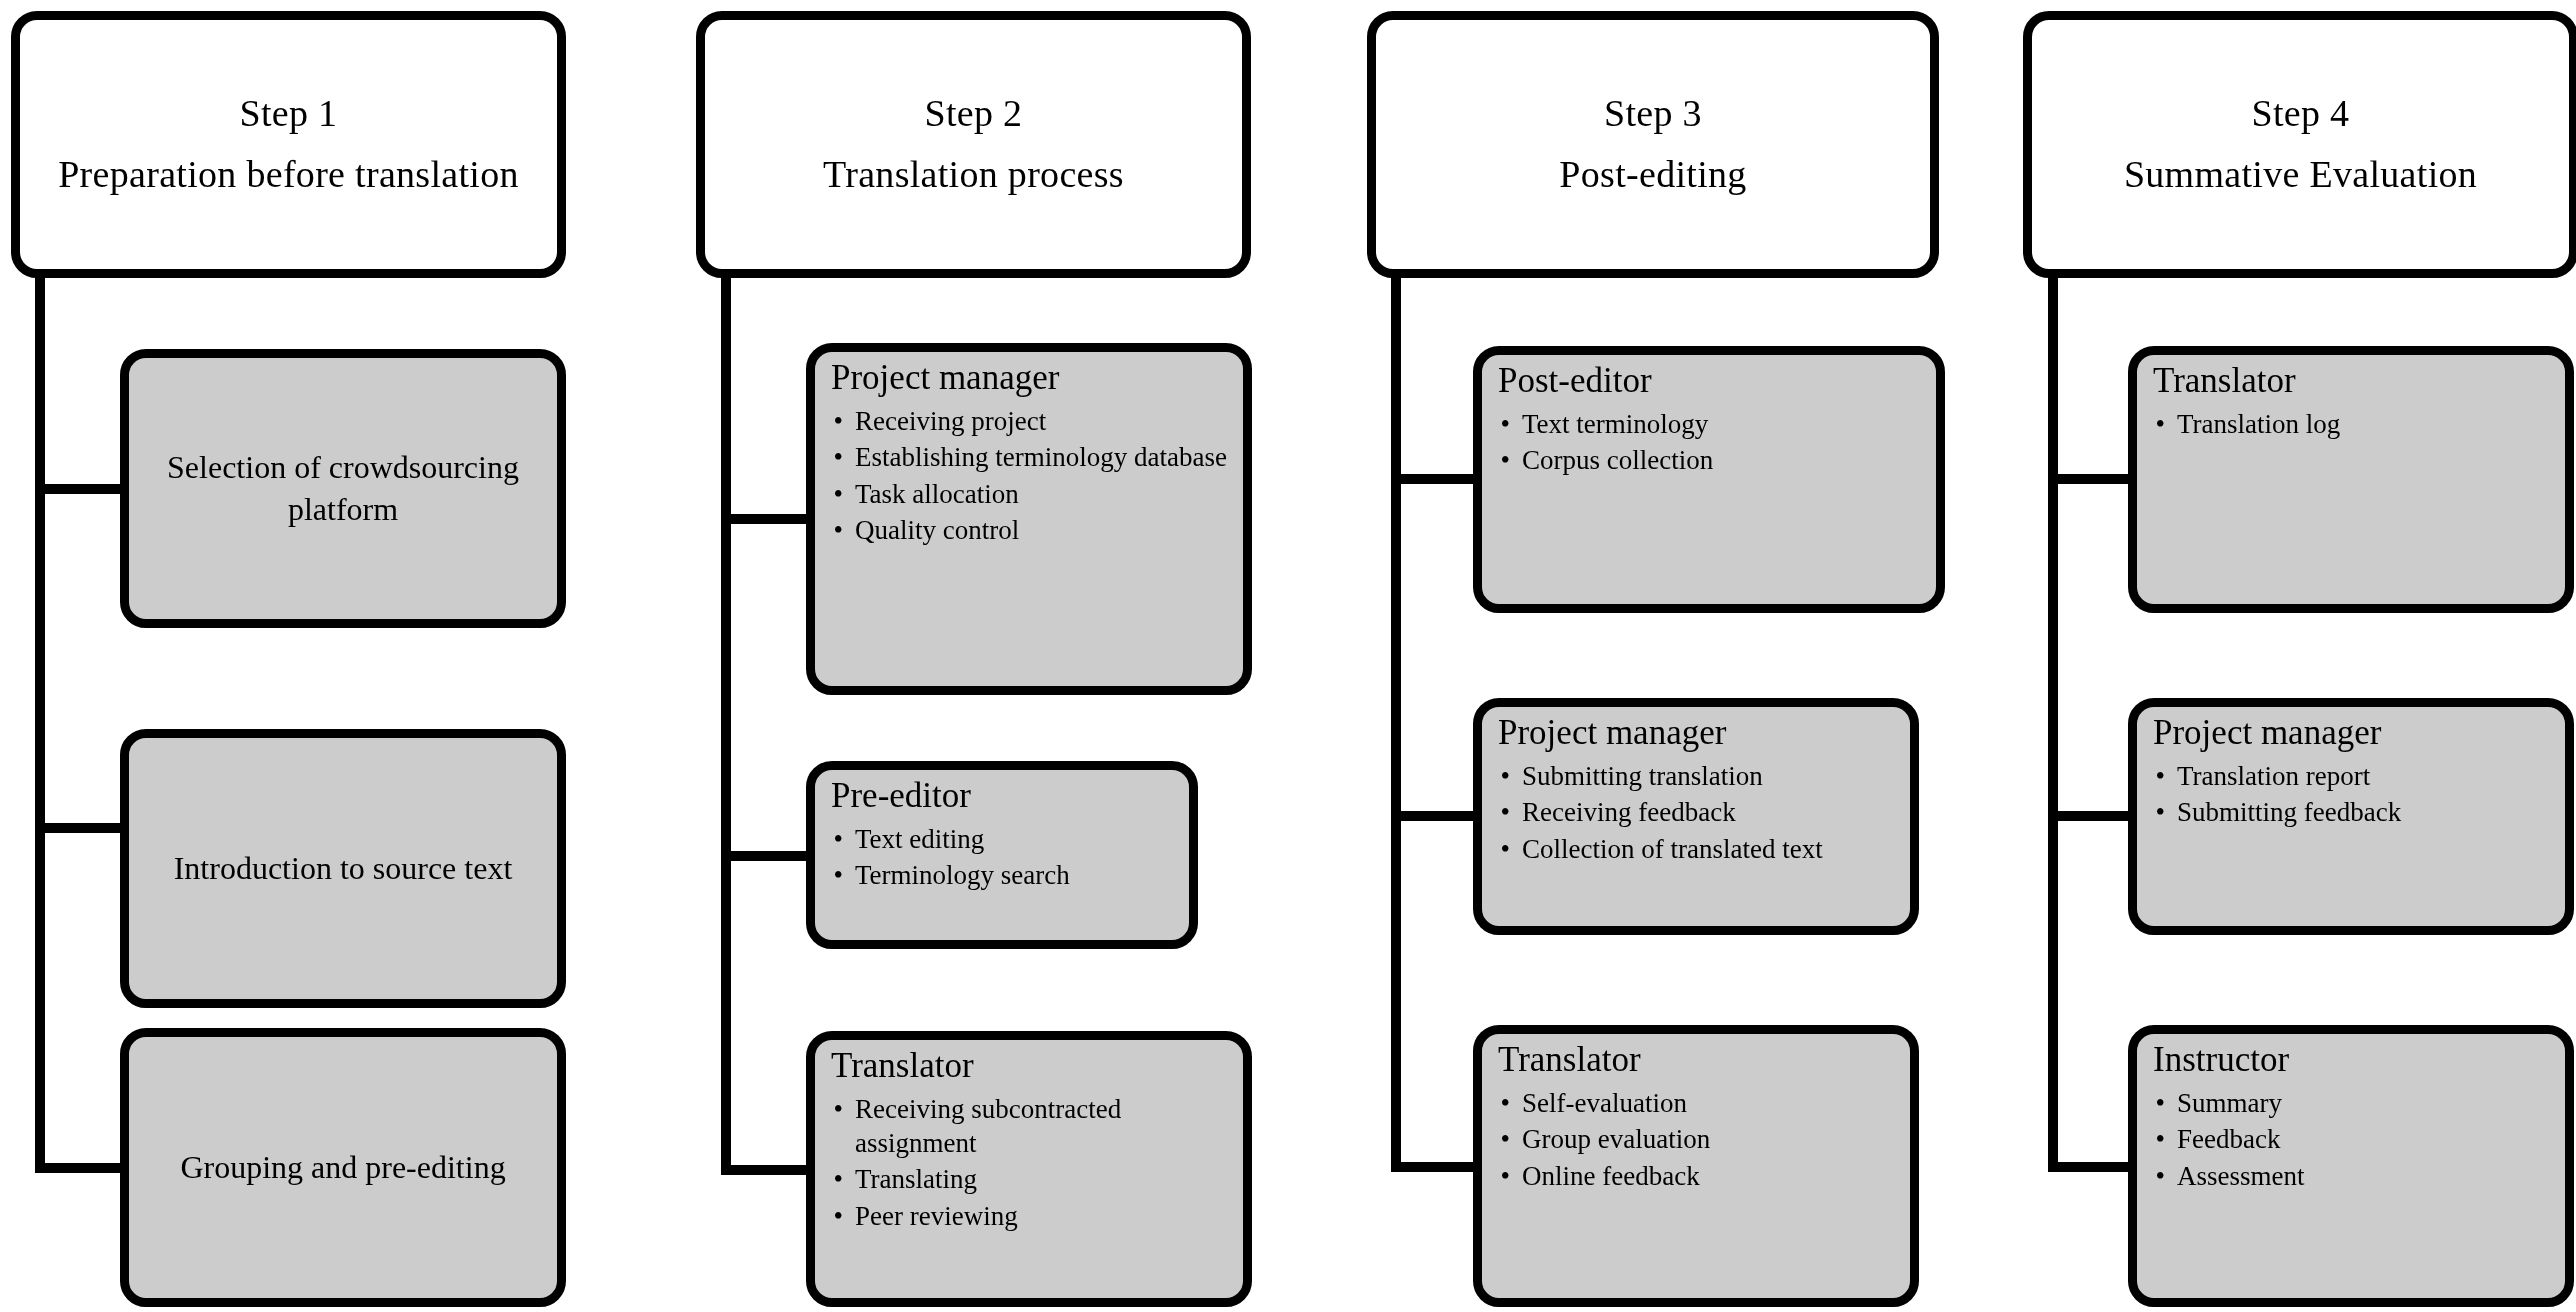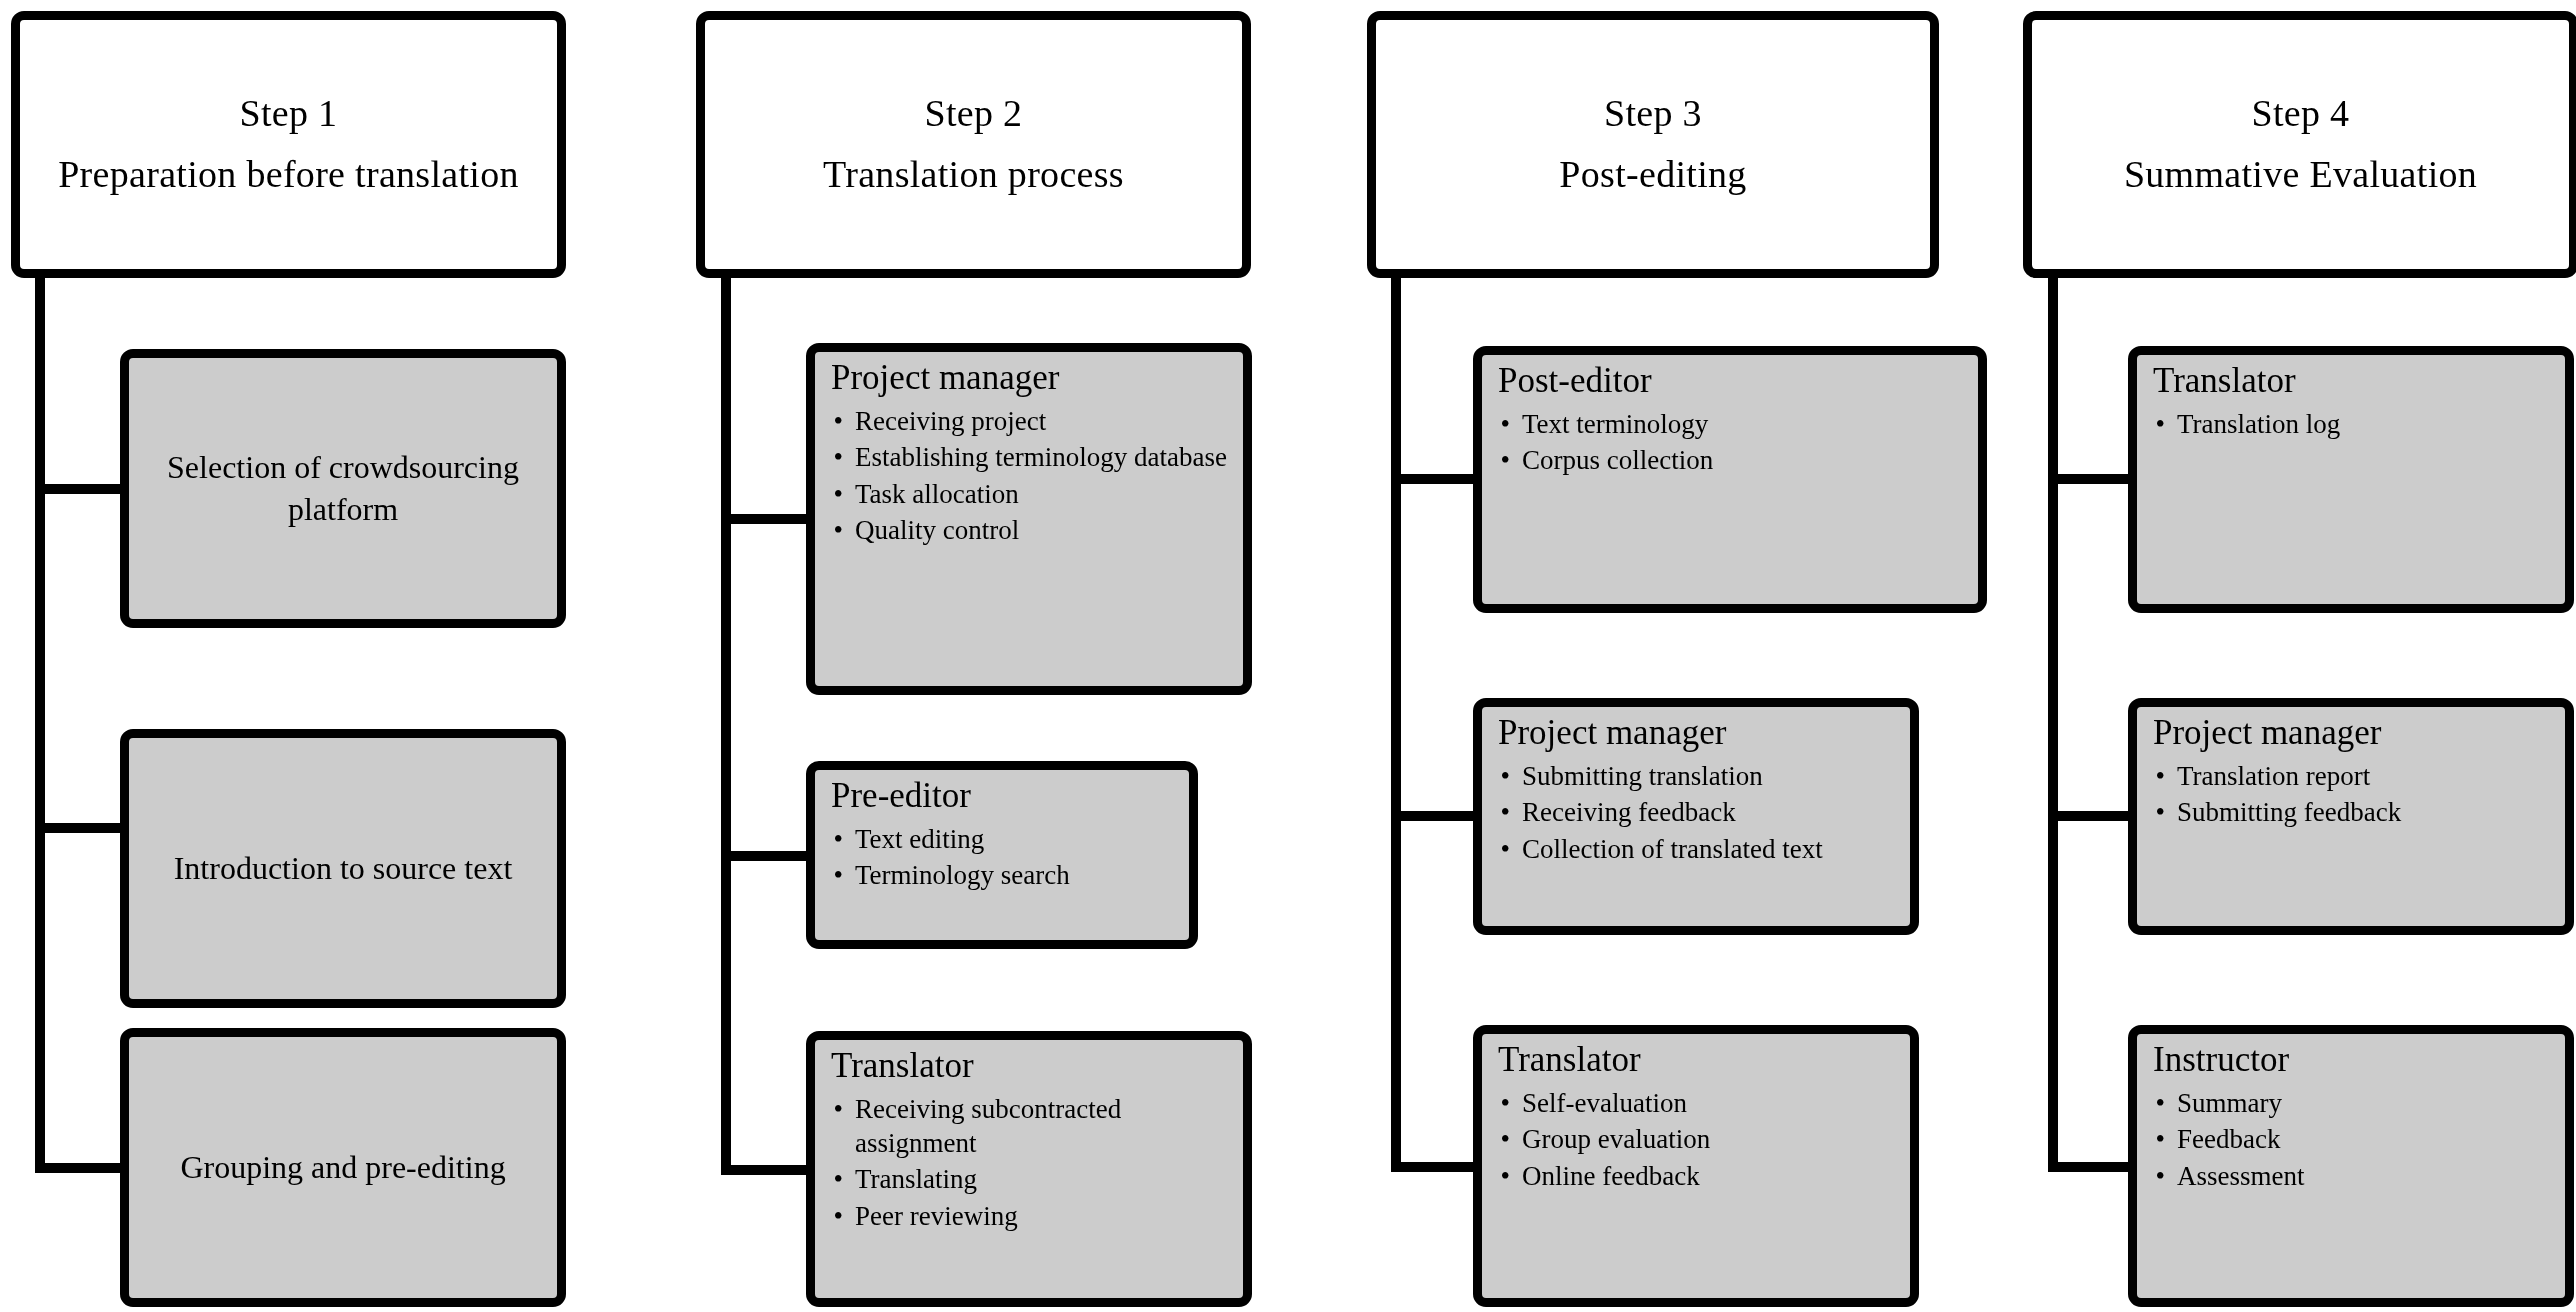--- a/index.html
+++ b/index.html
@@ -15,21 +15,21 @@
 
   
   .spine{position:absolute;background:#000;width:9.7px;}
   .stub{position:absolute;background:#000;height:9.7px;}
 
   
   .box{
     position:absolute;
     box-sizing:border-box;
     border:9px solid #000000;
-    border-radius:13px;
+    border-radius:26px;
     background:#ffffff;
   }
   .header-box{
     background:#ffffff;
     display:flex;
     flex-direction:column;
     align-items:center;
     justify-content:center;
     text-align:center;
   }
@@ -137,21 +137,21 @@
         </div>
       </div>
     </div>
     <div class="column" style="left: 0px;">
       <div class="box header-box" style="left: 1367px; top: 11px; width: 572px; height: 267px;">
         <div class="step-label">Step 3</div>
         <div class="step-title">Post-editing</div>
       </div>
       <div class="spine" style="left: 1391px; top: 273px; height: 898px;"></div>
       <div class="stub" style="left: 1391px; top: 474px; width: 88px;"></div>
-      <div class="box child-box" style="left: 1473px; top: 346px; width: 514px; height: 267px;">
+      <div class="box child-box" style="left: 1473px; top: 346px; width: 472px; height: 267px;">
         <div class="role-body">
           <div class="role-title">Post-editor</div>
           <ul class="bullets">
             <li><span class="dot">•</span><span>Text terminology</span></li>
             <li><span class="dot">•</span><span>Corpus collection</span></li>
           </ul>
         </div>
       </div>
       <div class="stub" style="left: 1391px; top: 811px; width: 88px;"></div>
       <div class="box child-box" style="left: 1473px; top: 698px; width: 446px; height: 237px;">

